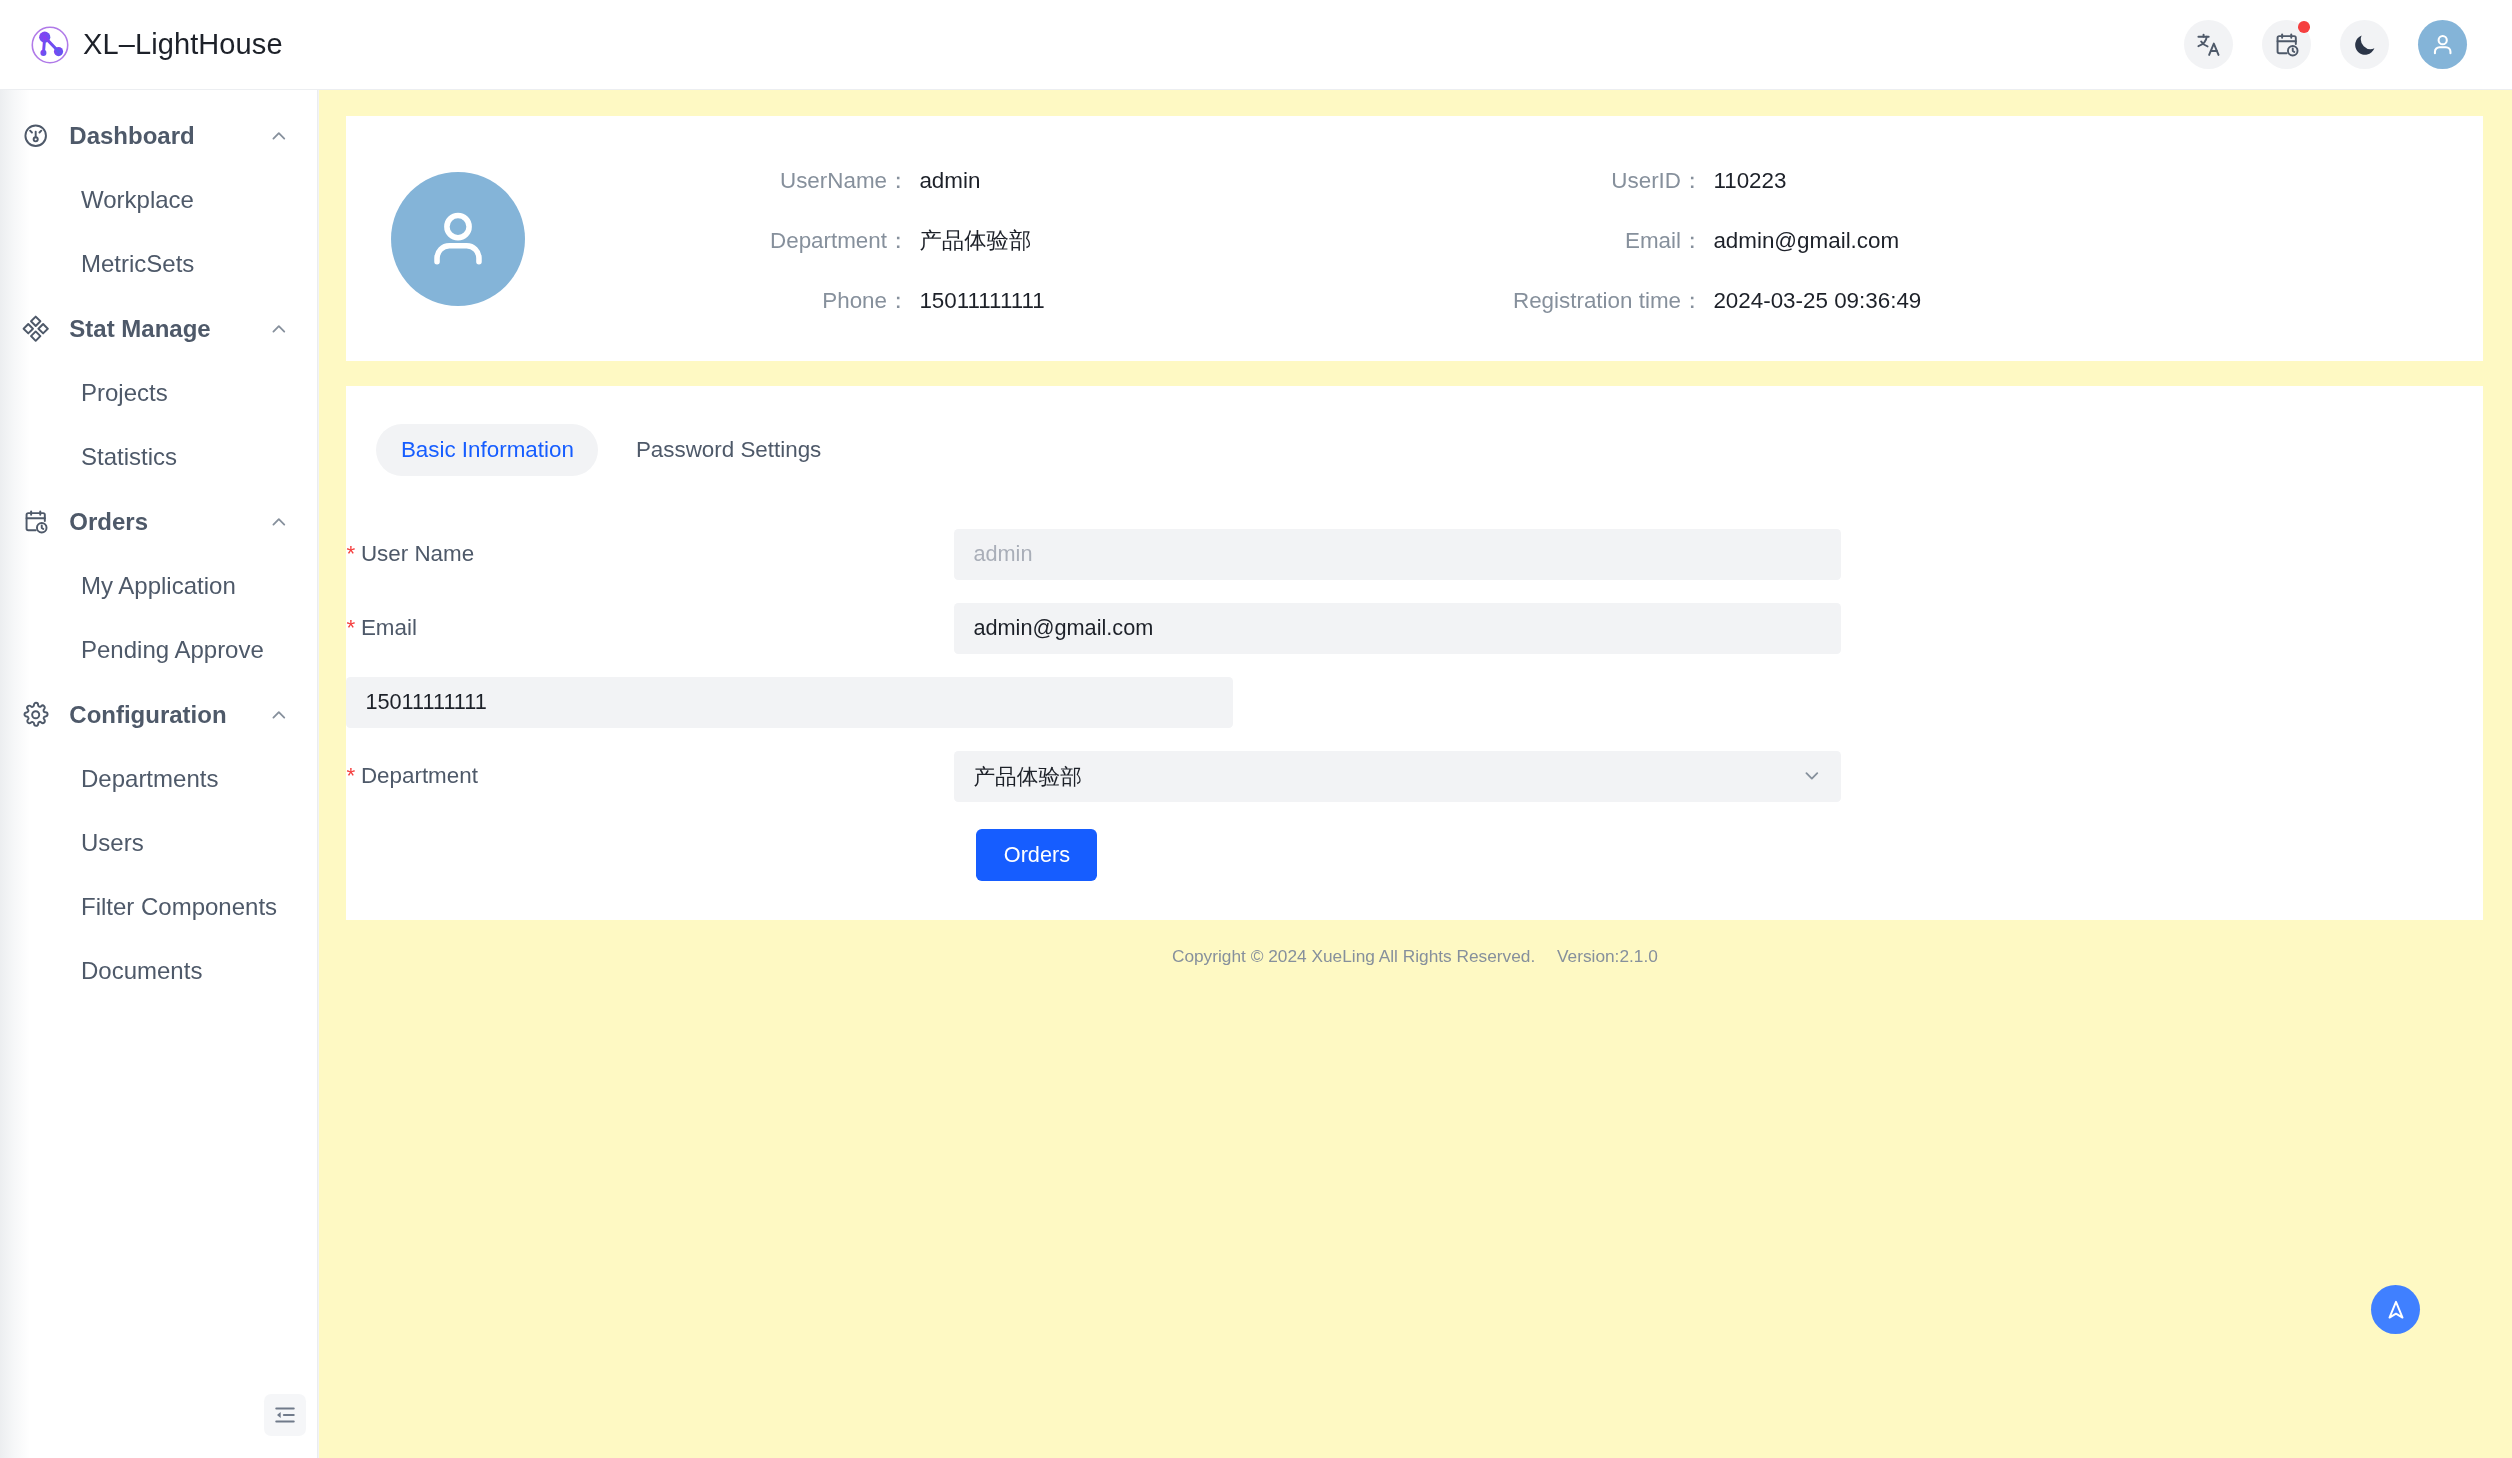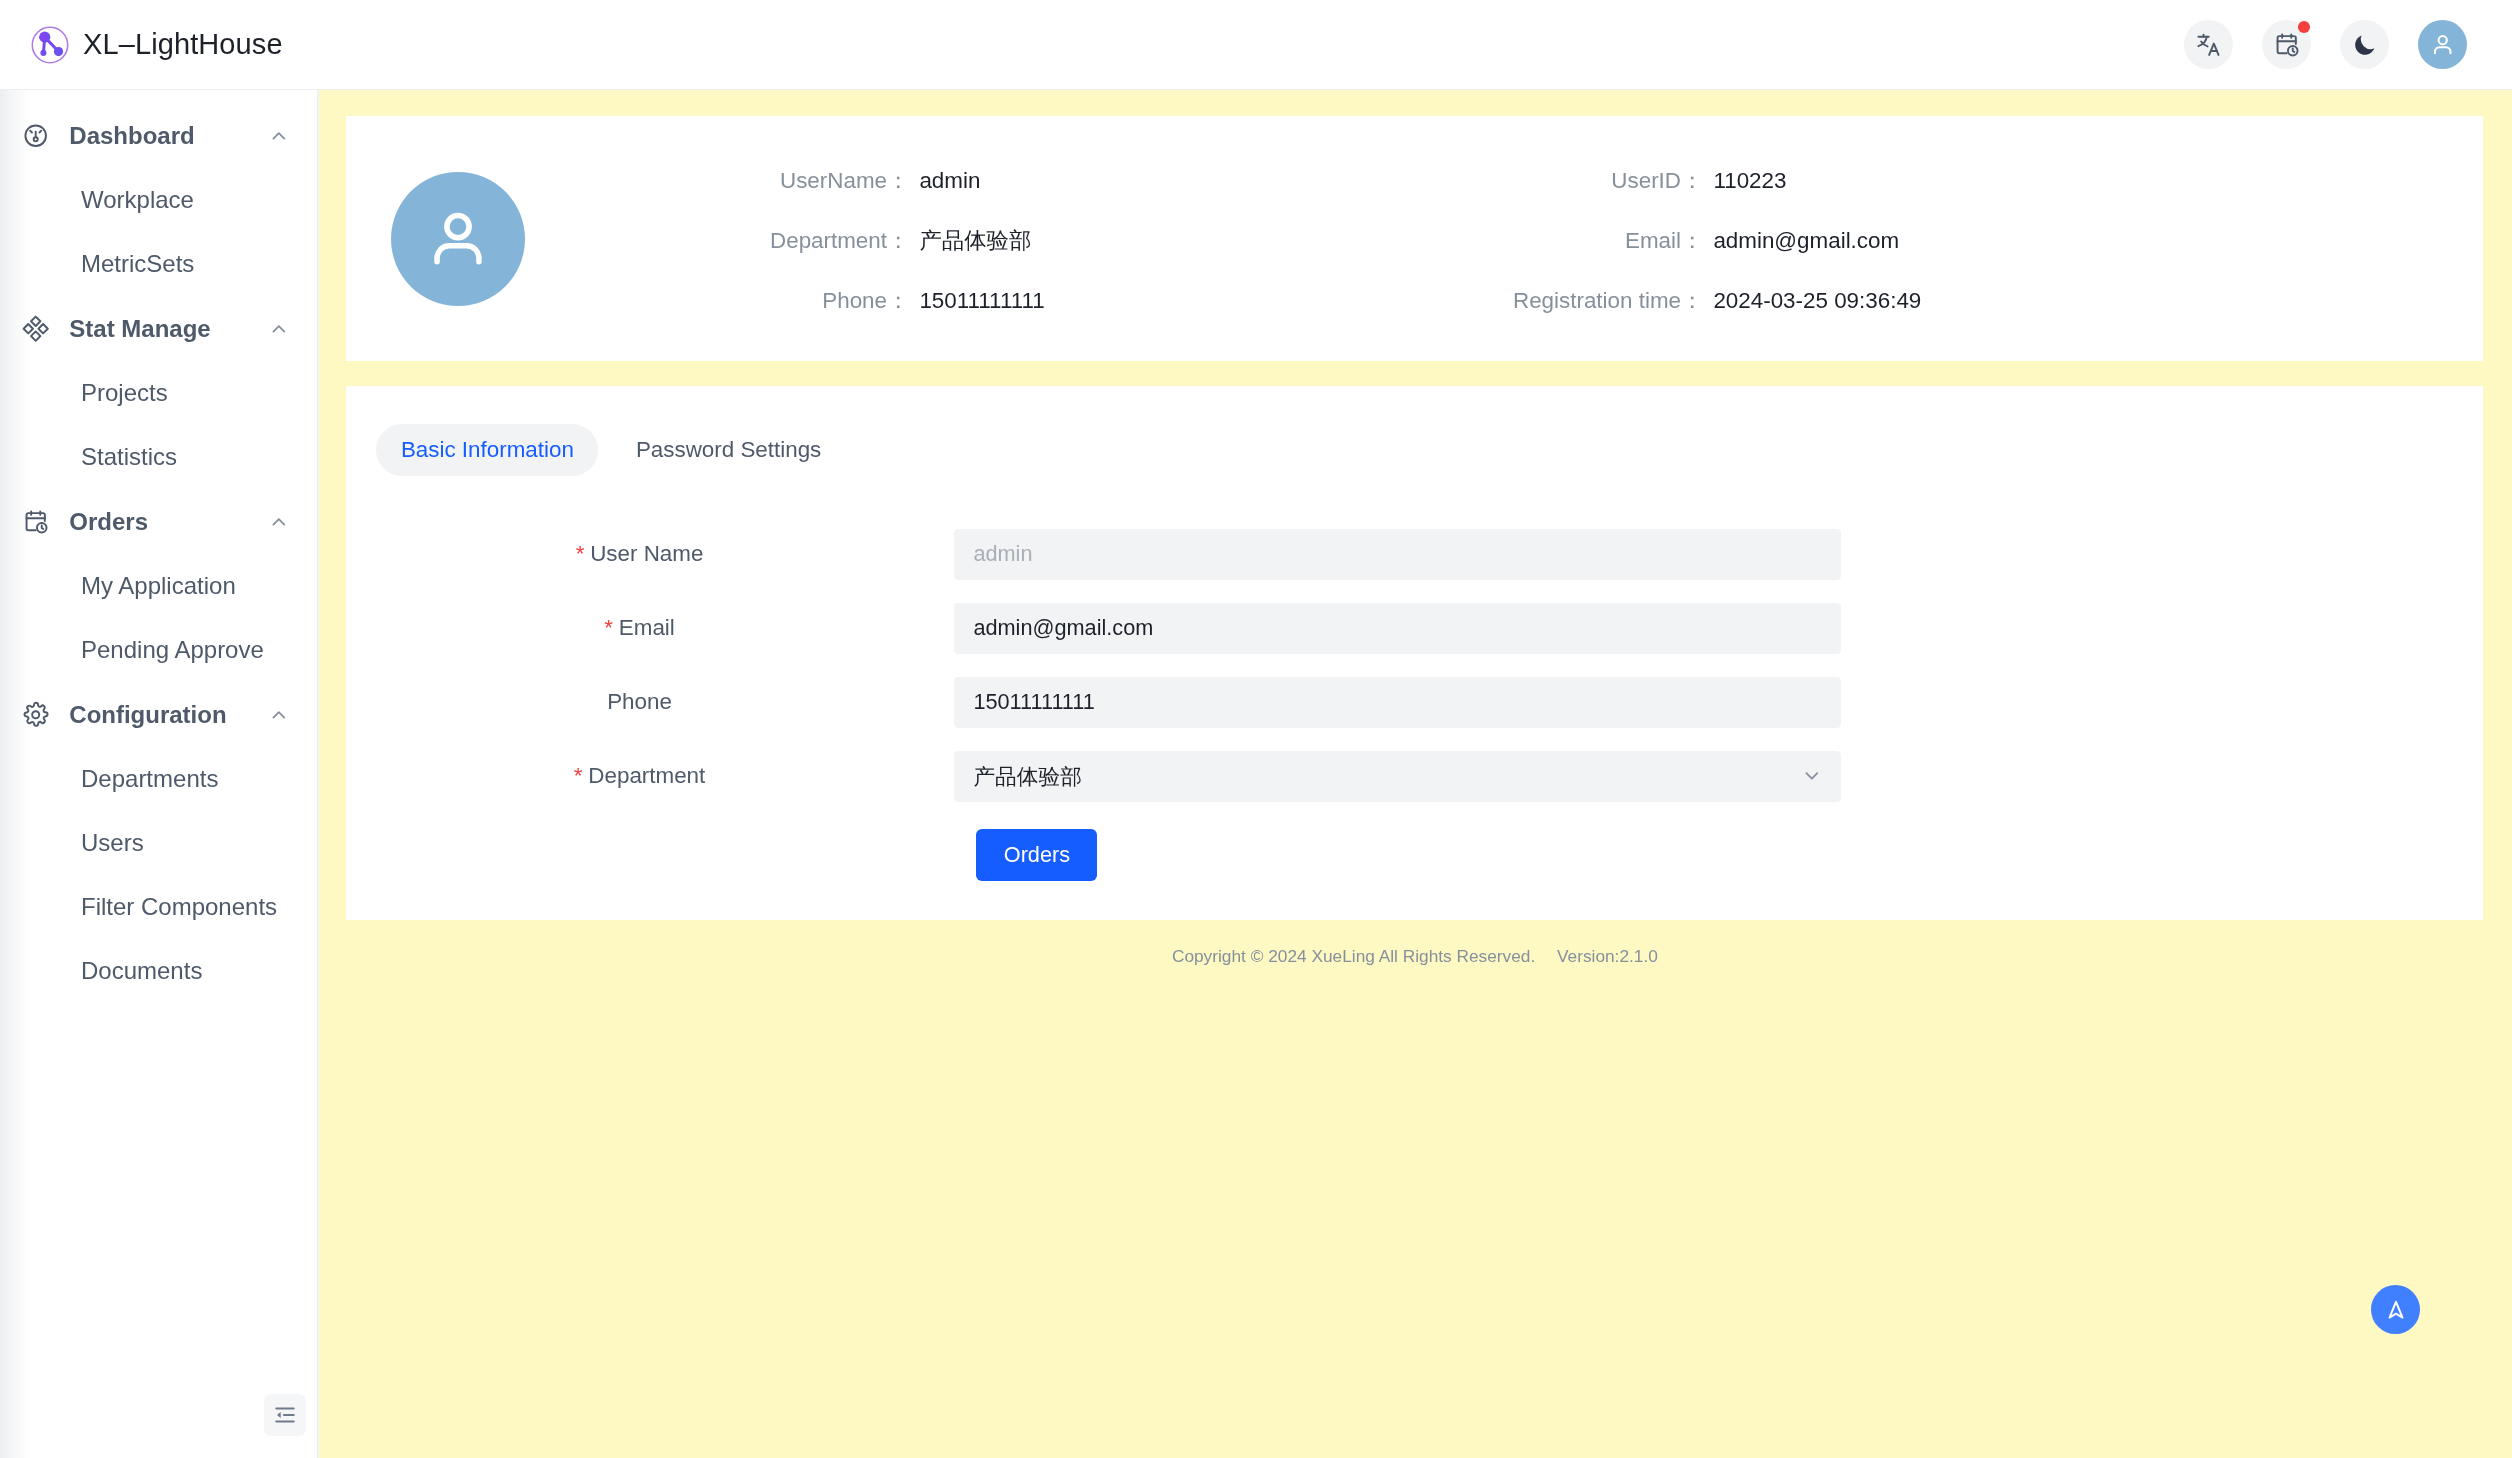--- a/index.html
+++ b/index.html
@@ -128,21 +128,21 @@
   .tabs { display: flex; align-items: center; gap: 13px; padding-left: 30px; }
   .tab {
     font-size: 22.4px; padding: 13px 24.5px; border-radius: 26px;
     color: #4e5969; cursor: pointer; white-space: nowrap;
   }
   .tab.active { background: #f2f3f5; color: #165dff; }
 
   .form { margin-top: 53px; }
   .form-row { display: flex; align-items: center; margin-bottom: 23px; }
   .form-label {
-    width: 608px; flex: 0 0 608px; text-align: center; padding-right: 21.7px;
+    width: 608px; flex: 0 0 608px; text-align: left; padding-right: 21.7px;
     font-size: 22.4px; color: #4e5969; white-space: nowrap;
   }
   .req { color: #f53f3f; margin-right: 5.8px; font-size: 22.4px; line-height: 1; }
   .field {
     width: 887px; height: 51px; background: #f2f3f5; border-radius: 4.3px;
     display: flex; align-items: center; padding: 0 19px;
     font-size: 21.7px; color: #1d2129;
   }
   .field.placeholder { color: #a9aeb8; }
   .field.select { justify-content: space-between; }
@@ -414,23 +414,20 @@
         <div class="form-row">
           <div class="form-label">
             <span class="req">*</span><span>Email</span>
           </div>
           <div class="field">
             <span>admin@gmail.com</span>
           </div>
         </div>
 
         <div class="form-row">
-          <div class="form-label">
-            <span>Phone</span>
-          </div>
           <div class="field">
             <span>15011111111</span>
           </div>
         </div>
 
         <div class="form-row">
           <div class="form-label">
             <span class="req">*</span><span>Department</span>
           </div>
           <div class="field select">

